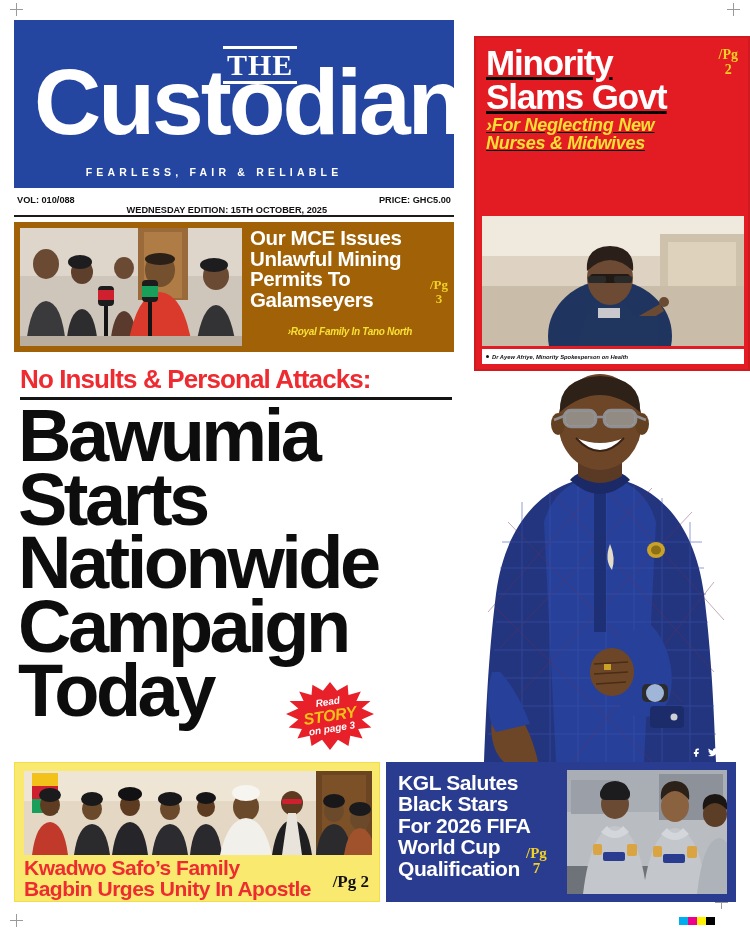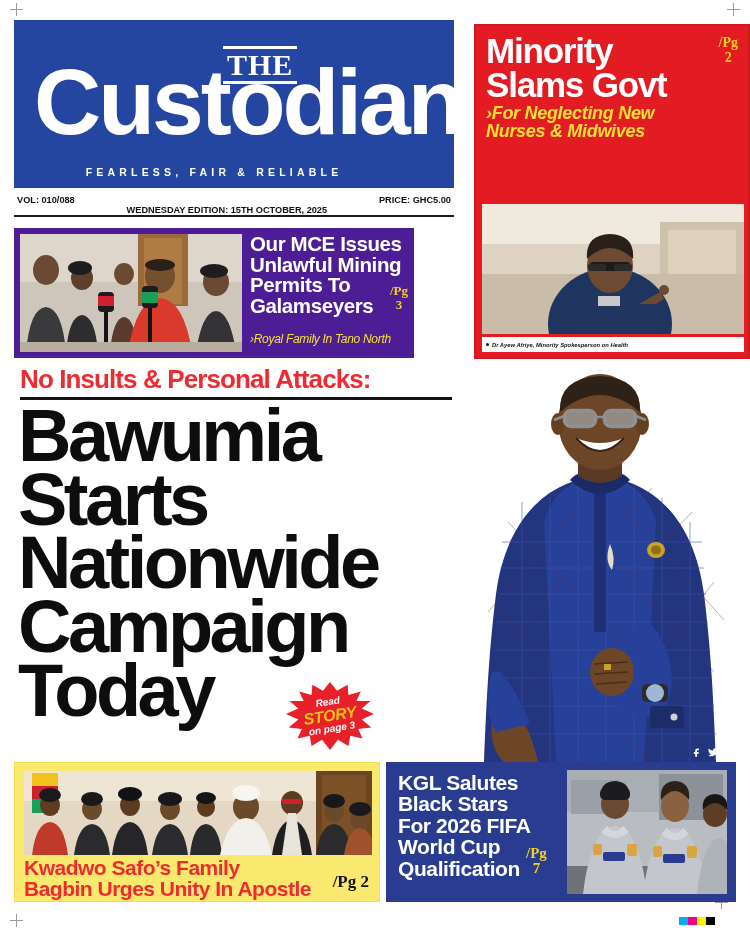--- a/index.html
+++ b/index.html
@@ -35,52 +35,52 @@
 
   .mast-meta{position:absolute;left:0;top:169px;width:440px;height:28px;
              border-bottom:2.5px solid #1b1b1b;display:flex;align-items:center;
              justify-content:space-between;padding:0 3px 4px 3px;}
   .mast-meta span{font-size:9.2px;font-weight:700;color:#111;letter-spacing:0px;}
   .mast-meta .mid{font-size:9.2px;margin-top:20px;}
   .mast-meta .mid b{font-weight:700;}
   .mast-meta .mid i{font-style:normal;font-weight:600;}
 
   
-  .minority{position:absolute;left:460px;top:4px;width:276px;height:335px;
-            background:#E31B23;border:2px solid #cf1a20;}
+  .minority{position:absolute;left:460px;top:16px;width:276px;height:335px;
+            background:#E31B23;border:2px solid #cf1a20;text-decoration:underline;}
   .min-head{position:relative;padding:8px 10px 0 10px;}
   .min-h1{color:#fff;font-weight:700;font-size:35px;line-height:.96;
           letter-spacing:-1.2px;}
   .min-pg{position:absolute;right:10px;top:10px;color:#F2D024;font-weight:700;
           font-family:"Liberation Serif",serif;font-size:14px;text-align:center;
           line-height:1.05;}
   .min-sub{color:#F7E033;font-weight:700;font-style:italic;font-size:18px;
            line-height:1.0;letter-spacing:-.3px;padding:3px 10px 0 10px;}
   .min-sub .chev{color:#F7E033;font-weight:700;}
   .min-photo{position:absolute;left:6px;top:178px;width:262px;height:130px;
              background:#d9cfc6;overflow:hidden;}
   .min-cap{position:absolute;left:6px;bottom:5px;width:262px;height:15px;
            background:#fff;display:flex;align-items:center;padding-left:4px;}
   .min-cap span{font-size:5.8px;font-weight:700;font-style:italic;color:#111;}
   .bullet{display:inline-block;width:3px;height:3px;border-radius:50%;
           background:#111;margin-right:3px;vertical-align:middle;}
 
   
-  .mce{position:absolute;left:14px;top:228px;width:400px;height:130px;
-       background:#4c1d95;}
+  .mce{position:absolute;left:14px;top:222px;width:440px;height:130px;
+       background:#a16207;}
   .mce-photo{position:absolute;left:6px;top:6px;width:222px;height:118px;
              overflow:hidden;background:#5b4a42;}
   .mce-txt{position:absolute;left:236px;top:6px;width:196px;}
   .mce-h{color:#fff;font-weight:700;font-size:20.5px;line-height:1.0;
          letter-spacing:-.4px;}
   .mce-pg{position:absolute;right:6px;top:56px;color:#F2D024;font-weight:700;
           font-family:"Liberation Serif",serif;font-size:13px;text-align:center;
           line-height:1.05;}
   .mce-sub{position:absolute;left:236px;top:104px;width:200px;color:#F7E033;
-           font-weight:400;font-style:italic;font-size:12px;letter-spacing:-.3px;}
+           font-weight:700;font-style:italic;font-size:10px;letter-spacing:-.3px;text-align:center;}
 
   
   .kicker{position:absolute;left:20px;top:364px;color:#EE2B30;font-weight:700;
           font-size:26px;letter-spacing:-.9px;}
   .kicker-rule{position:absolute;left:20px;top:397px;width:485px;height:3px;
                background:#141414;}
   .main-h{position:absolute;left:18px;top:404px;width:470px;color:#0d0d0d;
           font-weight:700;font-size:74px;line-height:.86;letter-spacing:-3.5px;}
 
   .burst{position:absolute;left:286px;top:682px;width:88px;height:68px;}

